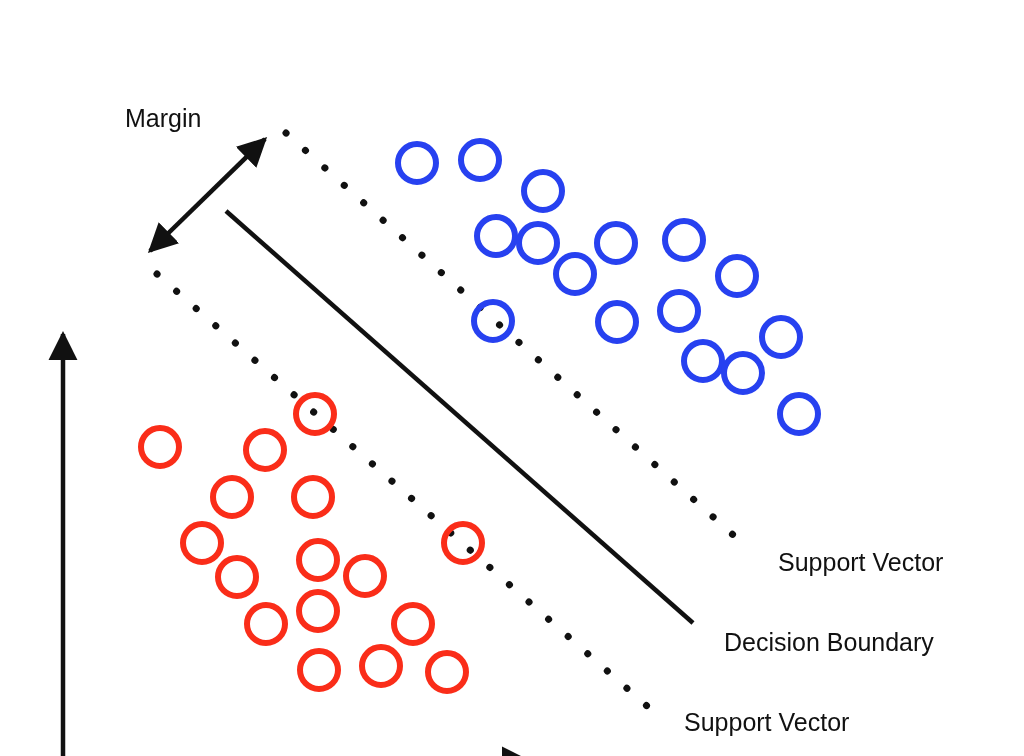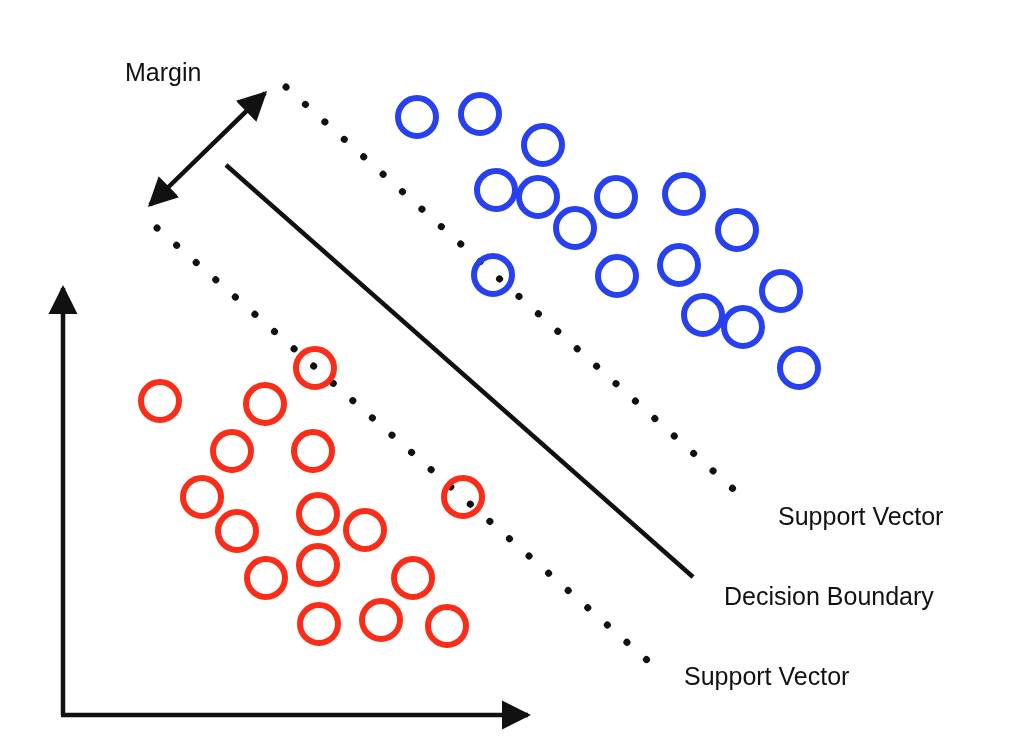--- a/index.html
+++ b/index.html
@@ -12,20 +12,21 @@
     width: 1024px;
     height: 756px;
     font-family: "Liberation Sans", sans-serif;
     overflow: hidden;
   }
   #diagram-root {
     position: relative;
     width: 1024px;
     height: 532px;
     background: #ffffff;
+    margin-top: 46px;
   }
   svg#svm-svg {
     display: block;
     width: 1024px;
     height: 756px;
   }
   text.diagram-label {
     font-family: "Liberation Sans", sans-serif;
     font-size: 25px;
     fill: #111111;

